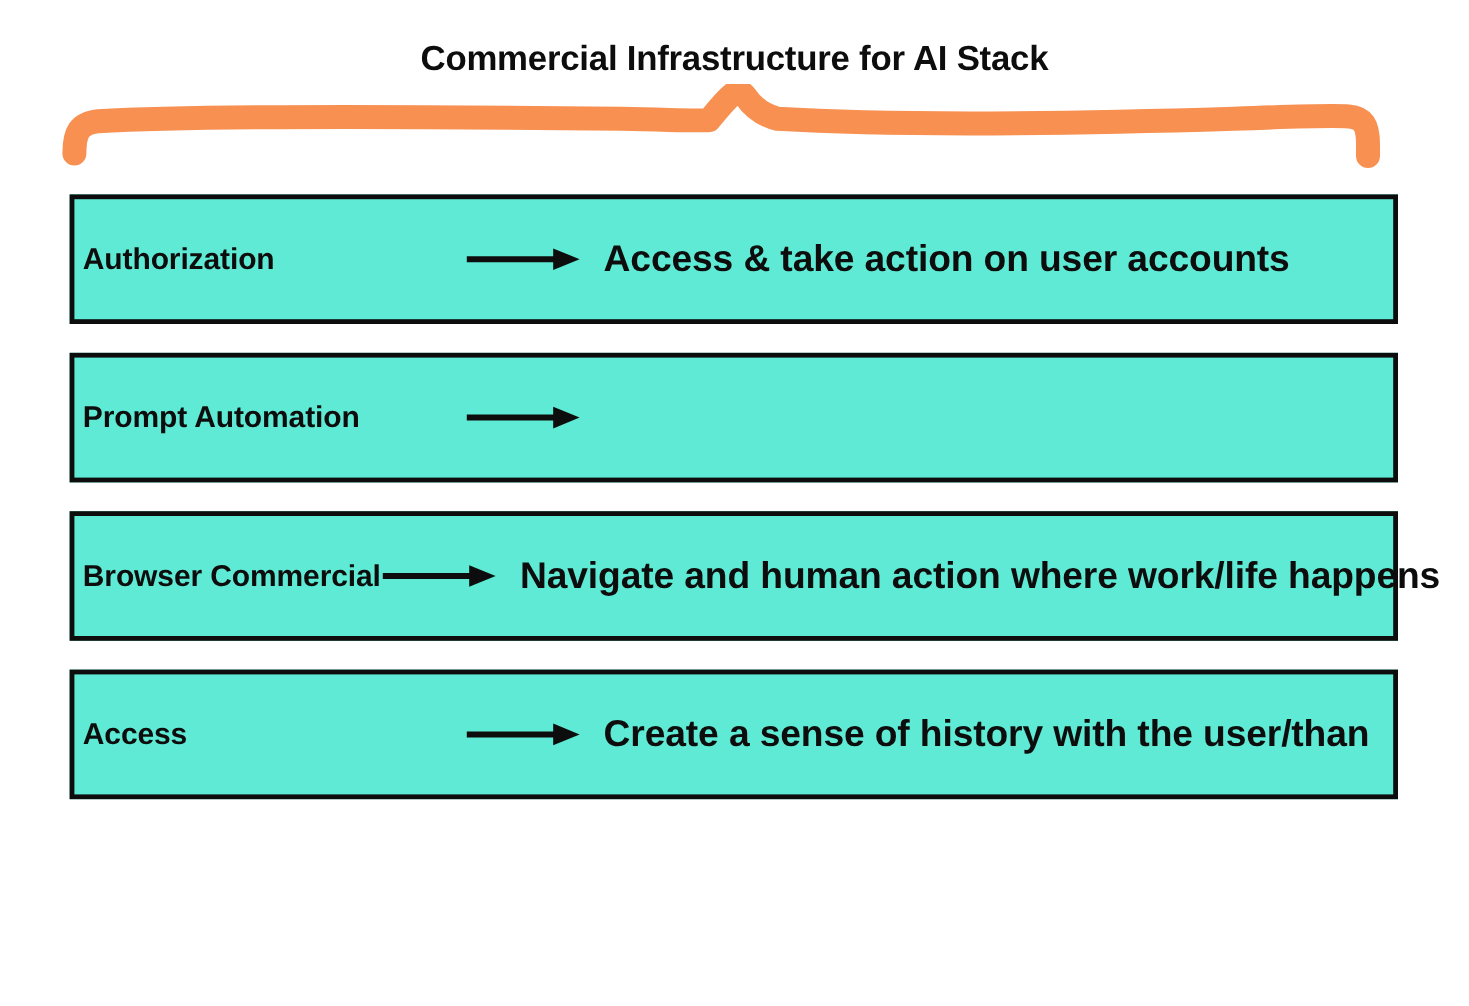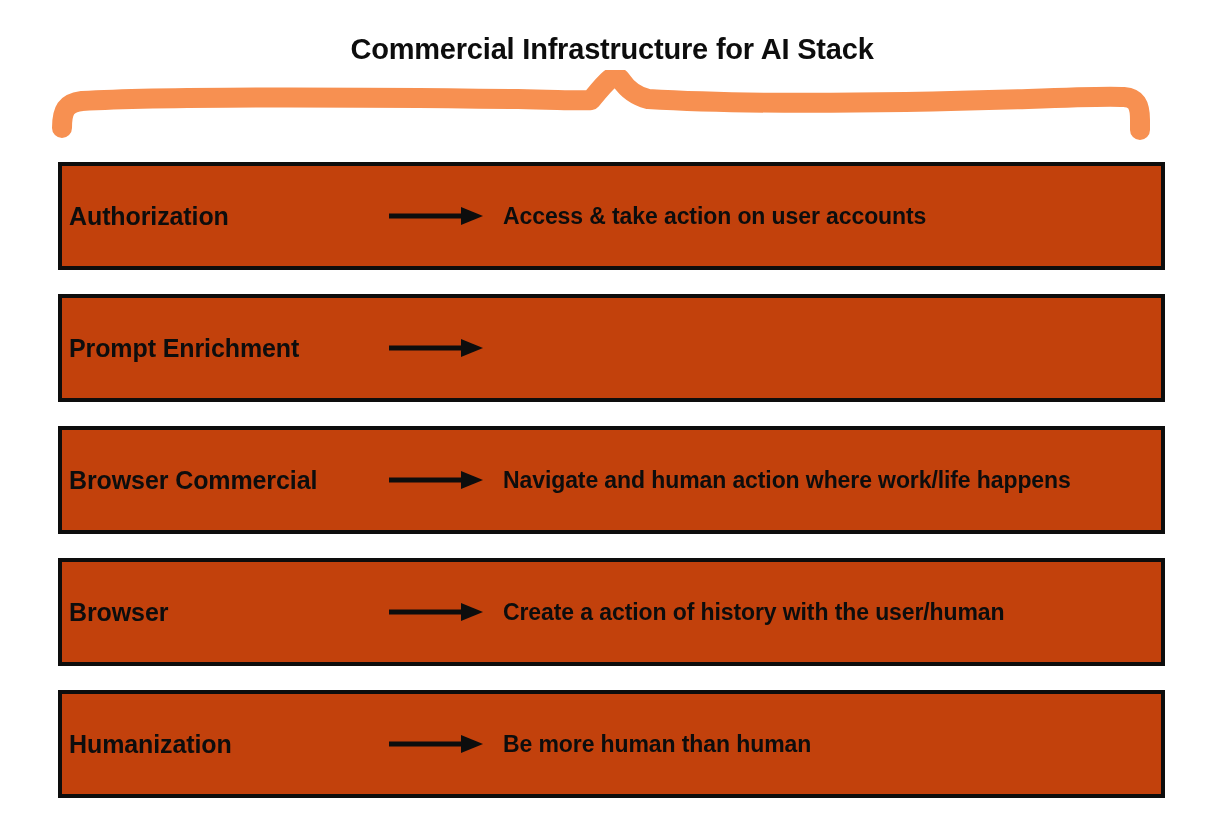--- a/index.html
+++ b/index.html
@@ -61,21 +61,21 @@
     left: 58px;
     width: 1107px;
   }
   .row {
     box-sizing: border-box;
     border: 4px solid #0d0d0d;
     height: 108px;
     margin-bottom: 24px;
     display: flex;
     align-items: center;
-    background: #c2410c;
+    background: #5eead4;
     position: relative;
   }
   .row:last-child {
     margin-bottom: 0;
   }
 
   .row-label {
     font-size: 25px;
     font-weight: bold;
     color: #0d0d0d;
@@ -91,21 +91,21 @@
     flex: 0 0 112px;
     display: flex;
     align-items: center;
     justify-content: flex-start;
   }
   .row-arrow svg {
     display: block;
   }
 
   .row-desc {
-    font-size: 23px;
+    font-size: 31px;
     font-weight: bold;
     color: #0d0d0d;
     white-space: nowrap;
     letter-spacing: -0.1px;
     padding-left: 4px;
   }
 </style>
 </head>
 <body>
 
@@ -138,56 +138,46 @@
       <div class="row-arrow">
         <svg width="100" height="22" viewBox="0 0 100 22" aria-hidden="true">
           <line x1="2" y1="11" x2="78" y2="11" stroke="#0d0d0d" stroke-width="5"></line>
           <polygon points="74,2 96,11 74,20" fill="#0d0d0d"></polygon>
         </svg>
       </div>
       <div class="row-desc">Access &amp; take action on user accounts</div>
     </div>
 
     <div class="row">
-      <div class="row-label">Prompt Enrichment</div>
+      <div class="row-label">Prompt Automation</div>
       <div class="row-arrow">
         <svg width="100" height="22" viewBox="0 0 100 22" aria-hidden="true">
           <line x1="2" y1="11" x2="78" y2="11" stroke="#0d0d0d" stroke-width="5"></line>
           <polygon points="74,2 96,11 74,20" fill="#0d0d0d"></polygon>
         </svg>
       </div>
     </div>
 
     <div class="row">
       <div class="row-label">Browser Commercial</div>
       <div class="row-arrow">
         <svg width="100" height="22" viewBox="0 0 100 22" aria-hidden="true">
           <line x1="2" y1="11" x2="78" y2="11" stroke="#0d0d0d" stroke-width="5"></line>
           <polygon points="74,2 96,11 74,20" fill="#0d0d0d"></polygon>
         </svg>
       </div>
       <div class="row-desc">Navigate and human action where work/life happens</div>
     </div>
 
     <div class="row">
-      <div class="row-label">Browser</div>
+      <div class="row-label">Access</div>
       <div class="row-arrow">
         <svg width="100" height="22" viewBox="0 0 100 22" aria-hidden="true">
           <line x1="2" y1="11" x2="78" y2="11" stroke="#0d0d0d" stroke-width="5"></line>
           <polygon points="74,2 96,11 74,20" fill="#0d0d0d"></polygon>
         </svg>
       </div>
-      <div class="row-desc">Create a action of history with the user/human</div>
+      <div class="row-desc">Create a sense of history with the user/than</div>
     </div>
 
-    <div class="row">
-      <div class="row-label">Humanization</div>
-      <div class="row-arrow">
-        <svg width="100" height="22" viewBox="0 0 100 22" aria-hidden="true">
-          <line x1="2" y1="11" x2="78" y2="11" stroke="#0d0d0d" stroke-width="5"></line>
-          <polygon points="74,2 96,11 74,20" fill="#0d0d0d"></polygon>
-        </svg>
-      </div>
-      <div class="row-desc">Be more human than human</div>
-    </div>
 
   </div>
 </div>
 
 </body></html>

